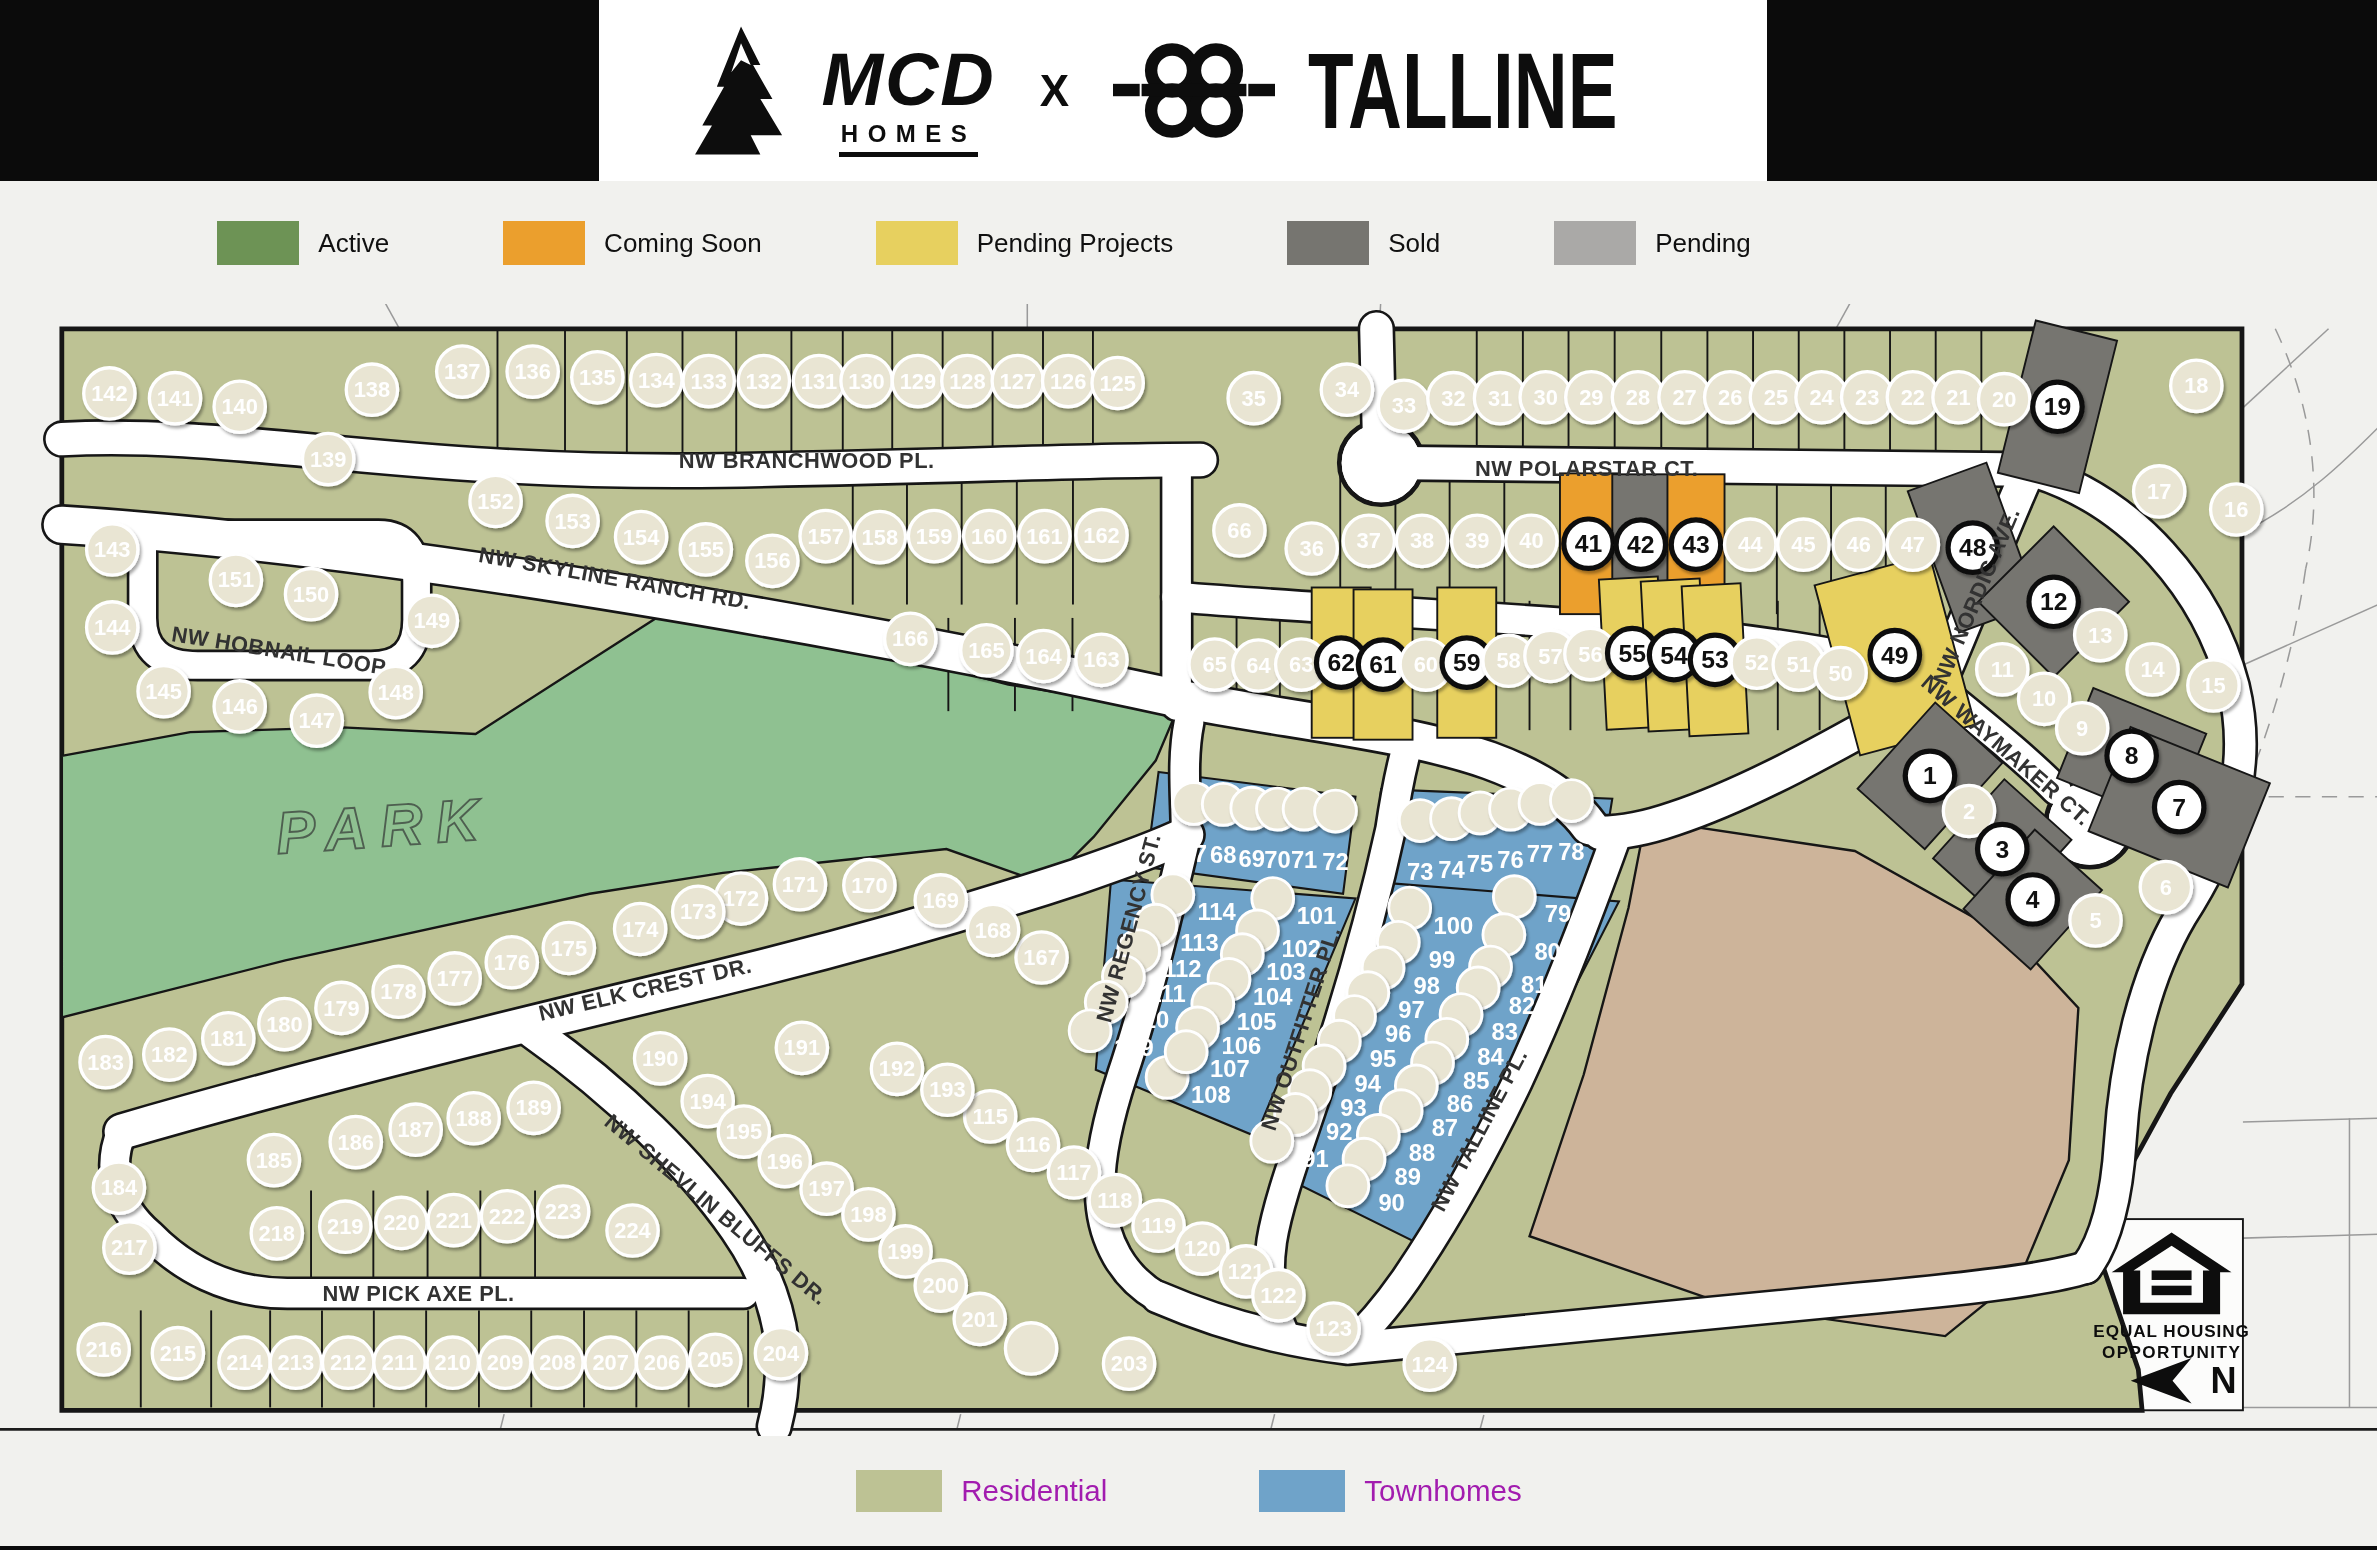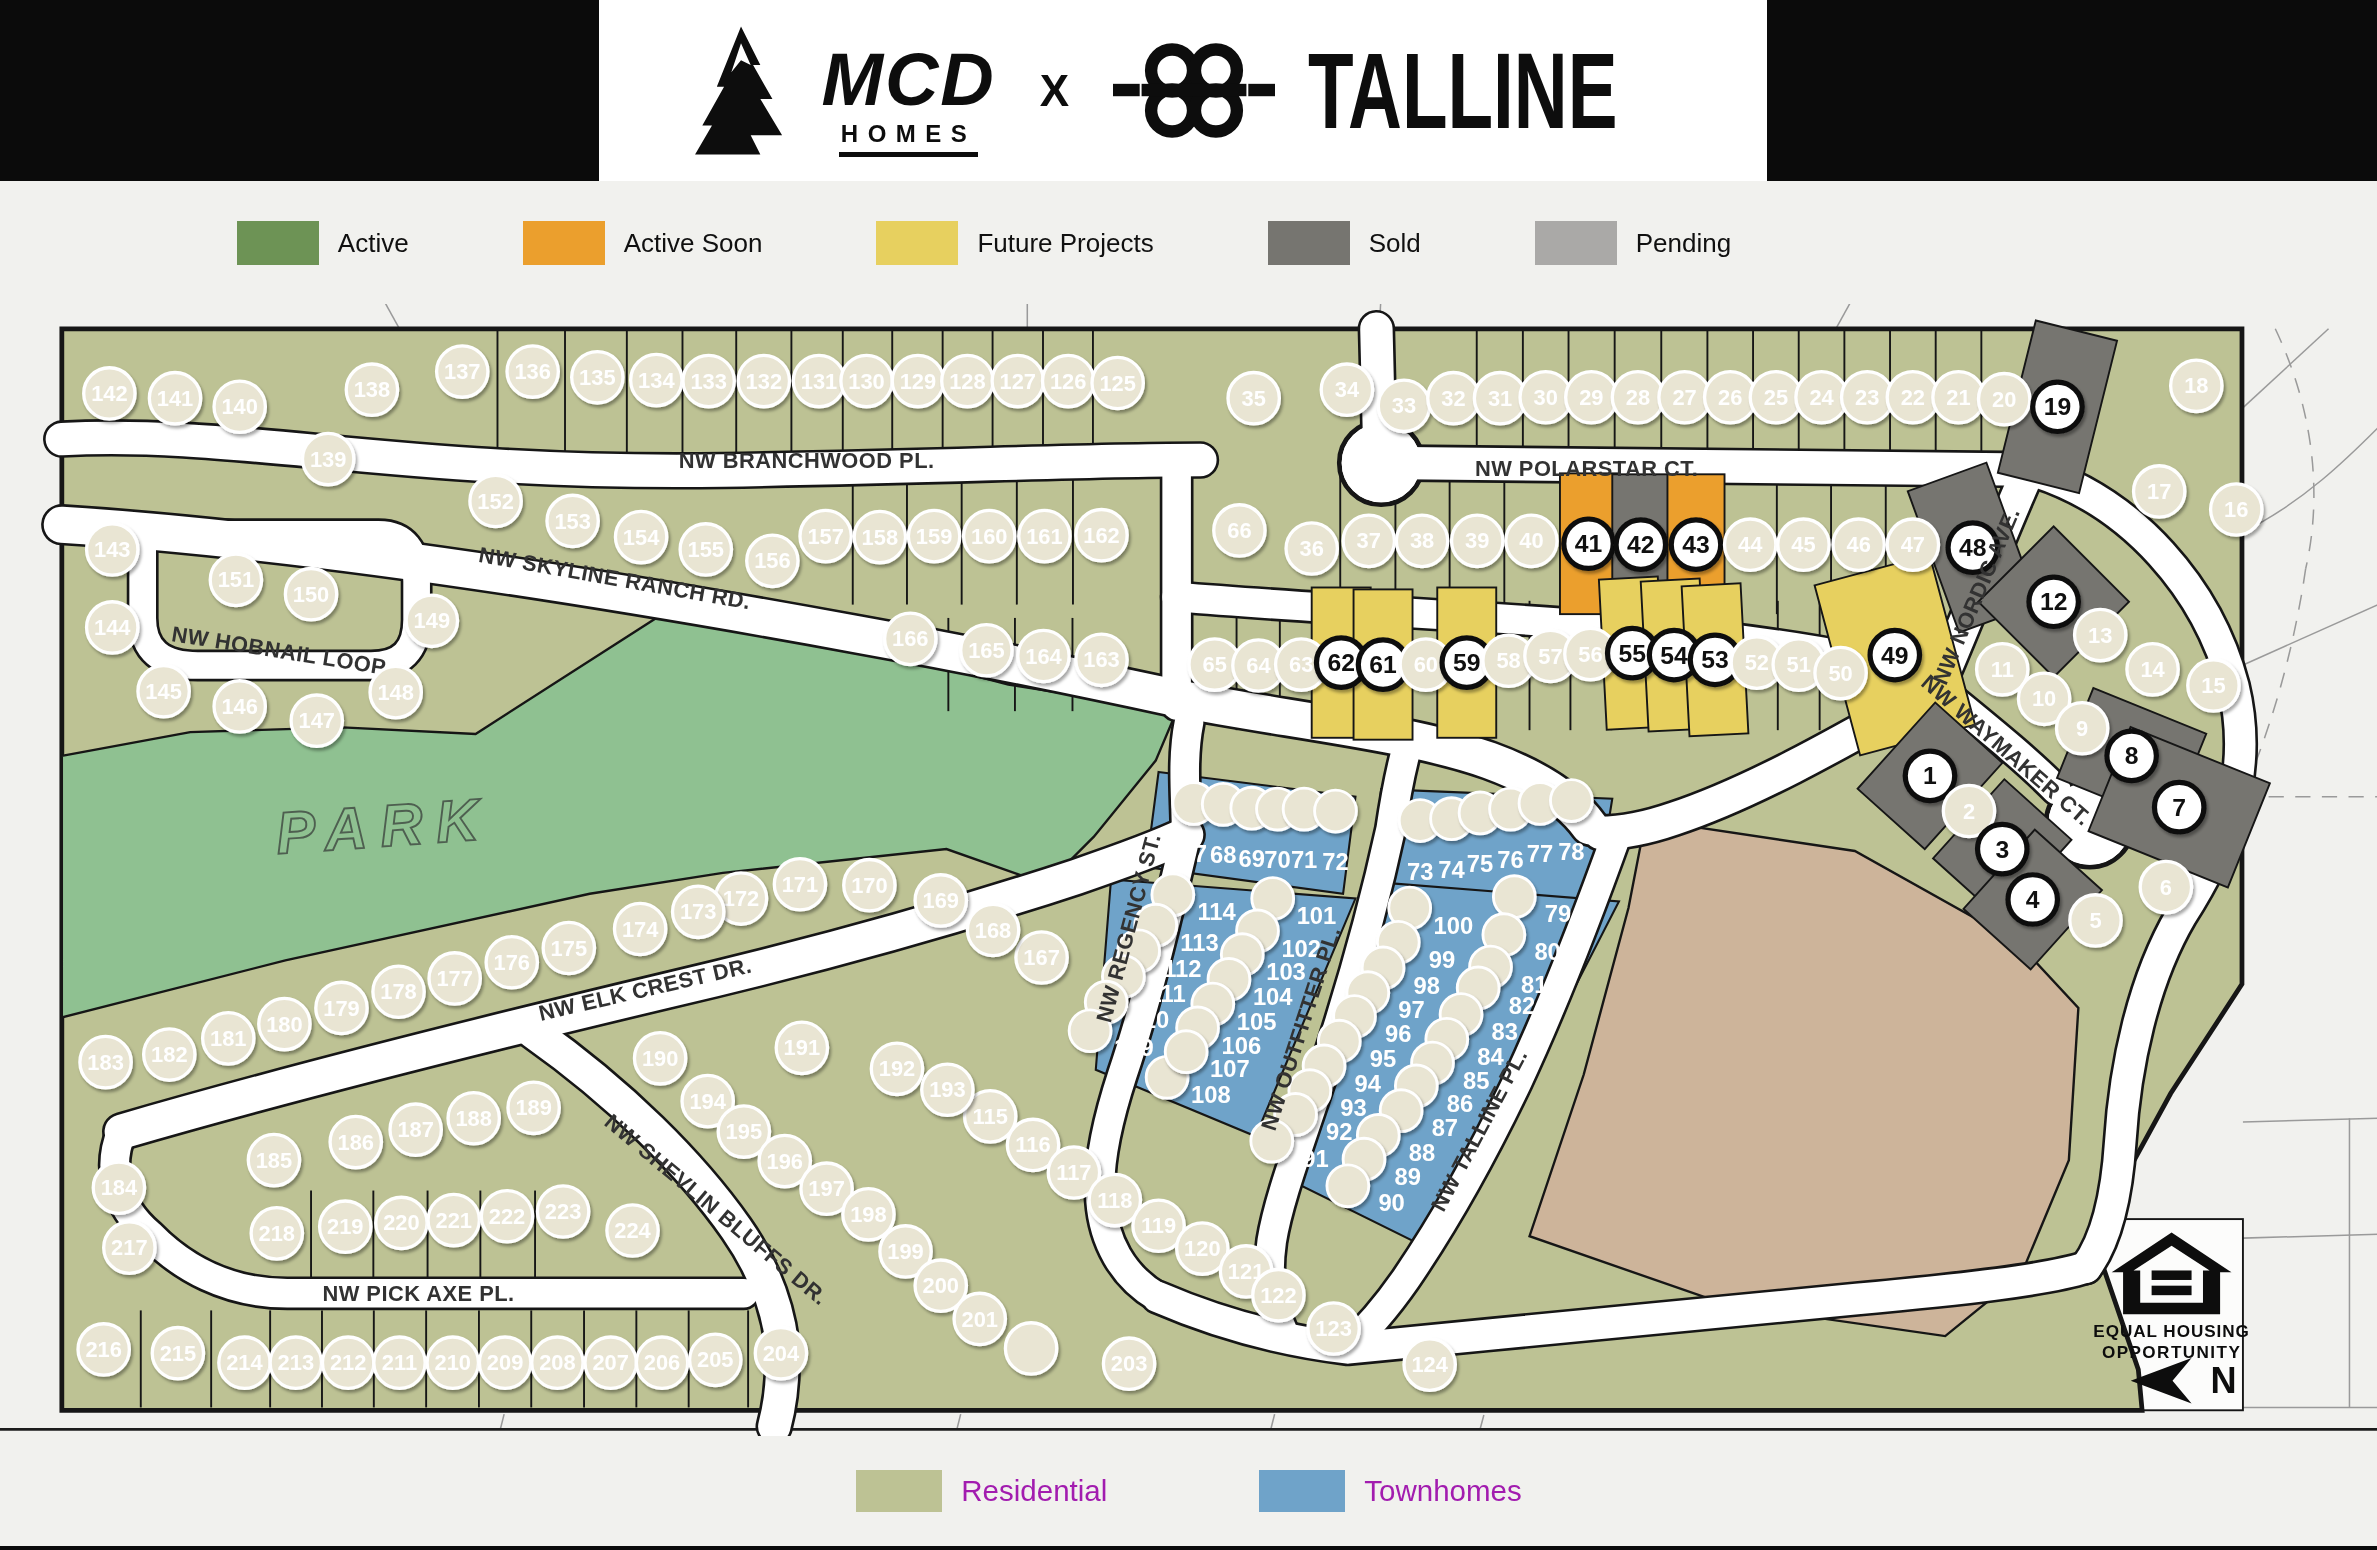--- a/index.html
+++ b/index.html
@@ -61,25 +61,25 @@
     </div>
   </header>
 
   <div class="legend-top" id="legend-top">
       <div class="legend-item">
         <div class="swatch-top" style="background: rgb(109, 147, 85);"></div>
         <span class="legend-label">Active</span>
       </div>
       <div class="legend-item">
         <div class="swatch-top" style="background: rgb(235, 159, 45);"></div>
-        <span class="legend-label">Active Soon</span>
+        <span class="legend-label">Coming Soon</span>
       </div>
       <div class="legend-item">
         <div class="swatch-top" style="background: rgb(231, 208, 95);"></div>
-        <span class="legend-label">Future Projects</span>
+        <span class="legend-label">Pending Projects</span>
       </div>
       <div class="legend-item">
         <div class="swatch-top" style="background: rgb(118, 117, 112);"></div>
         <span class="legend-label">Sold</span>
       </div>
       <div class="legend-item">
         <div class="swatch-top" style="background: rgb(170, 169, 167);"></div>
         <span class="legend-label">Pending</span>
       </div>
     </div>

